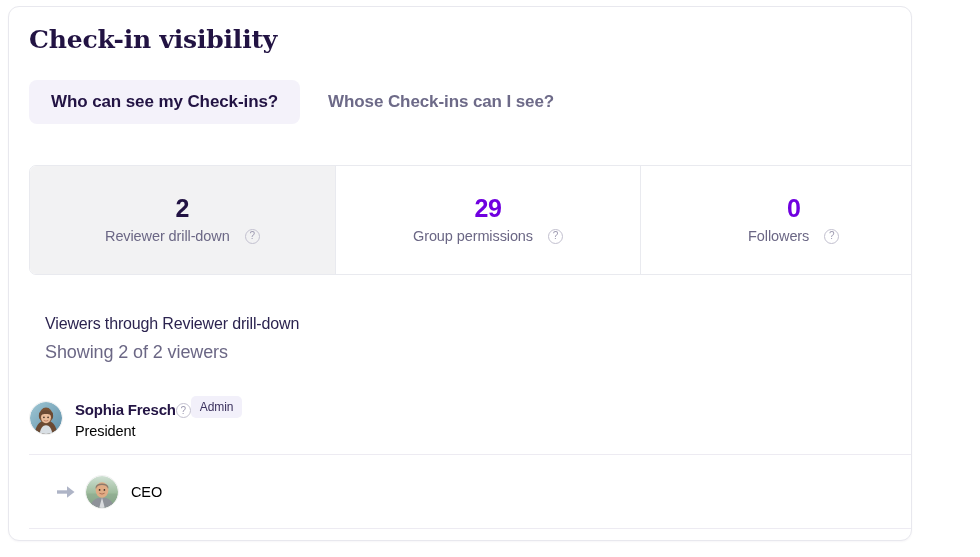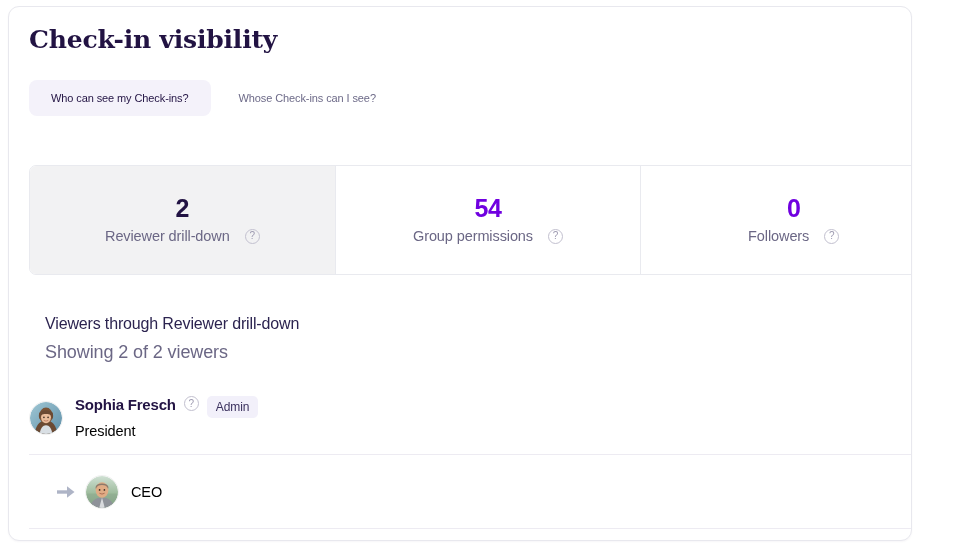--- a/index.html
+++ b/index.html
@@ -44,25 +44,25 @@
   
   .tabs {
     position: absolute;
     left: 20px;
     top: 73px;
     display: flex;
     align-items: center;
     gap: 6px;
   }
   .tab {
-    font-size: 11px;
+    font-size: 17px;
     padding: 12px 22px;
     border-radius: 8px;
     color: #6d6a88;
-    font-weight: 400;
+    font-weight: 700;
     letter-spacing: -0.1px;
     white-space: nowrap;
     cursor: pointer;
     background: transparent;
     border: none;
     font-family: "Liberation Sans", sans-serif;
   }
   .tab.active {
     background: #f4f2fa;
     color: #221343;
@@ -201,21 +201,21 @@
     height: 34px;
     border-radius: 50%;
     flex: none;
     margin-right: 12px;
     overflow: hidden;
     border: 1px solid rgba(0,0,0,0.06);
     box-sizing: border-box;
   }
   .avatar svg { display: block; width: 100%; height: 100%; }
   .viewer-text { display: flex; flex-direction: column; gap: 5px; }
-  .viewer-name-row { display: flex; align-items: flex-start; gap: 8px; }
+  .viewer-name-row { display: flex; align-items: flex-end; }
   .viewer-name {
     font-size: 15px;
     font-weight: 700;
     color: #221343;
     letter-spacing: -0.2px;
   }
   .role-badge {
     background: #f2f0fa;
     color: #3b315e;
     border-radius: 5px;
@@ -246,21 +246,21 @@
 
     <div class="stat selected">
       <div class="stat-value">2</div>
       <div class="stat-label-row">
         <span>Reviewer drill-down</span>
         <span class="help-icon">?</span>
       </div>
     </div>
 
     <div class="stat">
-      <div class="stat-value">54</div>
+      <div class="stat-value">29</div>
       <div class="stat-label-row">
         <span>Group permissions</span>
         <span class="help-icon">?</span>
       </div>
     </div>
 
     <div class="stat">
       <div class="stat-value">0</div>
       <div class="stat-label-row">
         <span>Followers</span>

